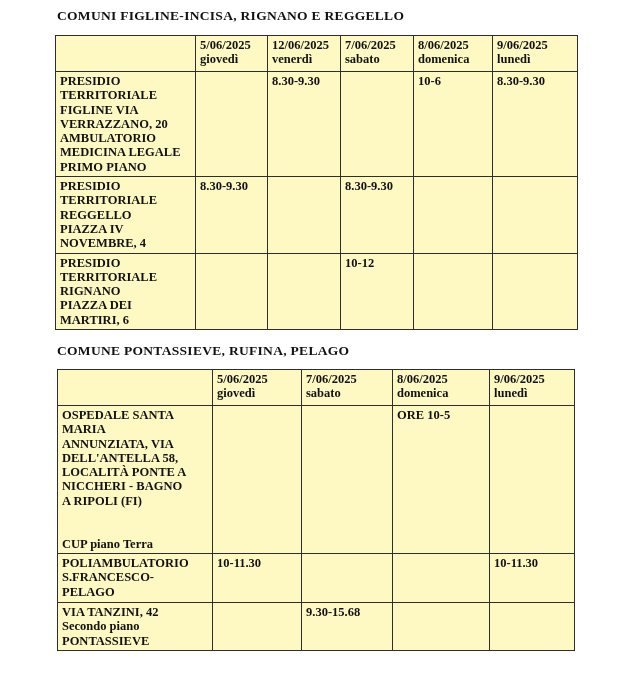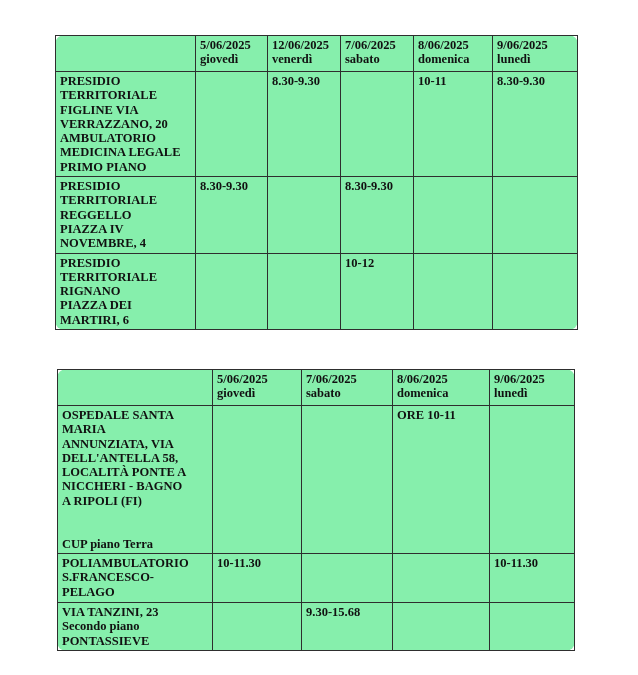--- a/index.html
+++ b/index.html
@@ -24,22 +24,21 @@
     letter-spacing: 0.3px;
     white-space: nowrap;
   }
   #title-1 { top: 8px; }
   #title-2 { top: 343px; }
 
   table.schedule {
     position: absolute;
     border-collapse: collapse;
     table-layout: fixed;
-    background: #86efac;
-    border-radius: 9px;
+    background: #fef9c3;
   }
   #table-1 { left: 55px; top: 35px; width: 522px; }
   #table-2 { left: 57px; top: 369px; width: 517px; }
 
   table.schedule th,
   table.schedule td {
     border: 1.5px solid #2e2e2e;
     vertical-align: top;
     text-align: left;
     padding: 2px 4px 2px 4px;
@@ -48,20 +47,21 @@
     font-weight: bold;
     white-space: pre-line;
     overflow: hidden;
   }
 </style>
 </head>
 <body>
 
 <div class="page">
 
+  <div class="section-title" id="title-1">COMUNI FIGLINE-INCISA, RIGNANO E REGGELLO</div>
 
   <table class="schedule" id="table-1">
     <colgroup>
       <col style="width:140px">
         <col style="width:72px">
         <col style="width:73px">
       <col style="width:73px">
         <col style="width:79px">
         <col style="width:85px">
     </colgroup>
@@ -83,21 +83,21 @@
       <td>PRESIDIO
 TERRITORIALE
 FIGLINE  VIA
 VERRAZZANO, 20
 AMBULATORIO
 MEDICINA LEGALE
 PRIMO PIANO</td>
       <td></td>
       <td>8.30-9.30</td>
       <td></td>
-      <td>10-11</td>
+      <td>10-6</td>
       <td>8.30-9.30</td>
     </tr>
     <tr style="height:66px">
       <td>PRESIDIO
 TERRITORIALE
 REGGELLO
 PIAZZA IV
 NOVEMBRE, 4</td>
       <td>8.30-9.30</td>
       <td></td>
@@ -113,20 +113,21 @@
 MARTIRI, 6</td>
       <td></td>
       <td></td>
       <td>10-12</td>
       <td></td>
       <td></td>
     </tr>
   </tbody>
     </table>
 
+  <div class="section-title" id="title-2">COMUNE PONTASSIEVE, RUFINA, PELAGO</div>
 
   <table class="schedule" id="table-2">
     <colgroup>
       <col style="width:155px">
         <col style="width:89px">
         <col style="width:91px">
       <col style="width:97px">
         <col style="width:85px">
     </colgroup>
     <tbody>
@@ -147,34 +148,34 @@
 ANNUNZIATA, VIA
 DELL'ANTELLA 58,
 LOCALITÀ PONTE A
 NICCHERI - BAGNO
 A RIPOLI (FI)
 
 
 CUP piano Terra</td>
       <td></td>
       <td></td>
-      <td>ORE 10-11</td>
+      <td>ORE 10-5</td>
       <td></td>
     </tr>
     <tr style="height:49px">
       <td>POLIAMBULATORIO
 S.FRANCESCO-
 PELAGO</td>
       <td>10-11.30</td>
       <td></td>
       <td></td>
       <td>10-11.30</td>
     </tr>
     <tr style="height:47px">
-      <td>VIA TANZINI, 23
+      <td>VIA TANZINI, 42
 Secondo piano
 PONTASSIEVE</td>
       <td></td>
       <td>9.30-15.68</td>
       <td></td>
       <td></td>
     </tr>
   </tbody>
     </table>
 

